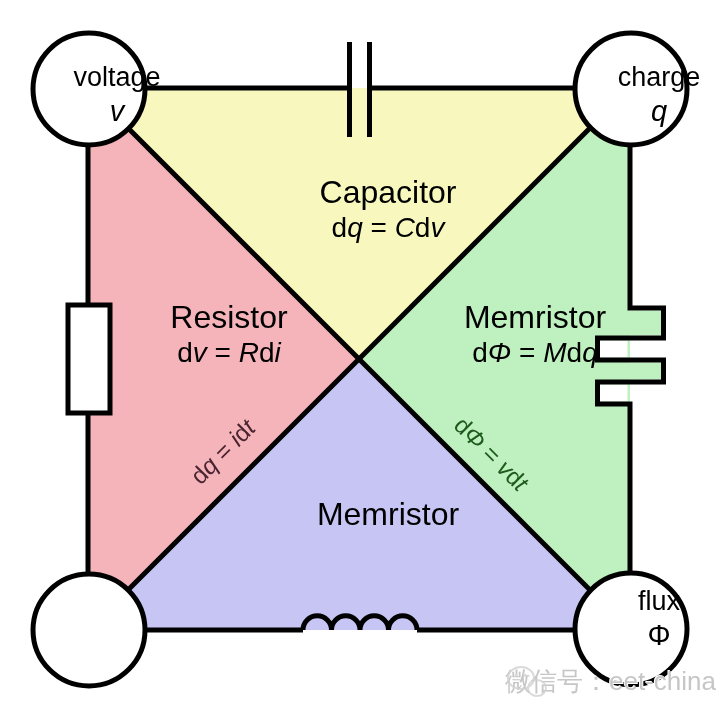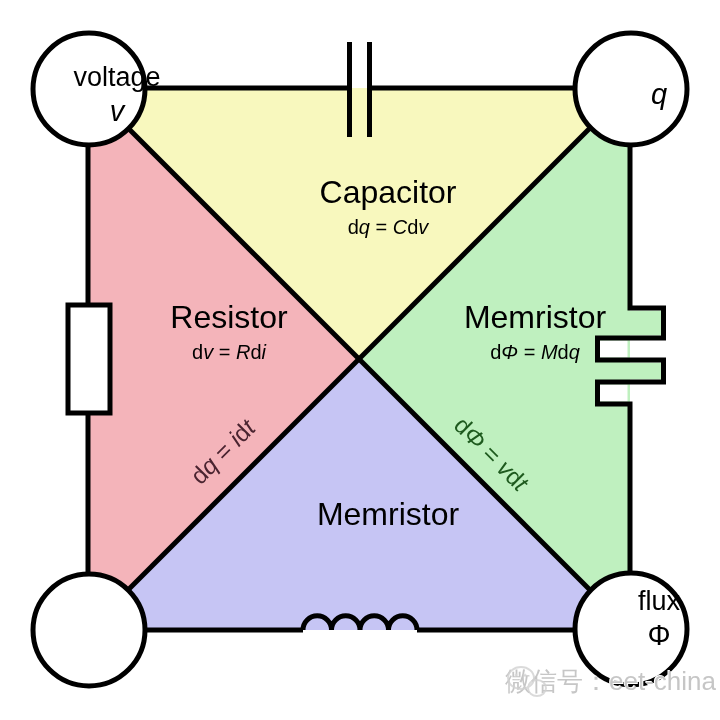--- a/index.html
+++ b/index.html
@@ -17,21 +17,21 @@
   .t-blue   { fill:var(--c-blue); }
   .wire     { stroke:#000; stroke-width:5; fill:none; }
   .whitebox { fill:#fff; stroke:#000; stroke-width:5; }
   .node-circle { fill:#fff; stroke:#000; stroke-width:5; }
 
   
   .ovl { position:absolute; transform:translate(-50%,-50%); text-align:center;margin-left:28px; }
   .node-label .node-name { font-size:27px; line-height:33px; }
   .node-label .node-symbol { font-size:29px; line-height:34px; }
   .el-label .el-name { font-size:32px; line-height:35px; }
-  .el-label .el-formula { font-size:20px; line-height:35px; }
+  .el-label .el-formula { font-size:28px; line-height:35px; }
   .el-formula span, .diag-label span { white-space:pre; }
   .it { font-style:italic; }
   .diag-label { position:absolute; font-size:24px; white-space:nowrap; }
   .diag-red   { color:var(--c-diag-red);   transform:translate(-50%,-50%) rotate(-45deg); }
   .diag-green { color:var(--c-diag-green); transform:translate(-50%,-50%) rotate(45deg); }
 
   
   .watermark {
     position:absolute; left:505px; top:664px; display:flex; align-items:flex-end;
     z-index:5; color:var(--c-watermark); font-size:26px;
@@ -74,20 +74,21 @@
     <circle class="node-circle" cx="631" cy="89" r="56"></circle>
     <circle class="node-circle" cx="89" cy="630" r="56"></circle>
     <circle class="node-circle" cx="631" cy="629" r="56"></circle>
   </svg>
 
   <div class="ovl node-label" style="left:89px; top:94px">
     <div class="node-name">voltage</div>
     <div class="node-symbol it">v</div>
   </div>
   <div class="ovl node-label" style="left:631px; top:94px">
+    <div class="node-name">charge</div>
     <div class="node-symbol it">q</div>
   </div>
   <div class="ovl node-label" style="left:631px; top:618px">
     <div class="node-name">flux</div>
     <div class="node-symbol">Φ</div>
   </div>
 
   <div class="ovl el-label" style="left:360px; top:210px">
     <div class="el-name">Capacitor</div>
     <div class="el-formula"><span>d</span><span class="it">q</span><span> = </span><span class="it">C</span><span>d</span><span class="it">v</span></div>

